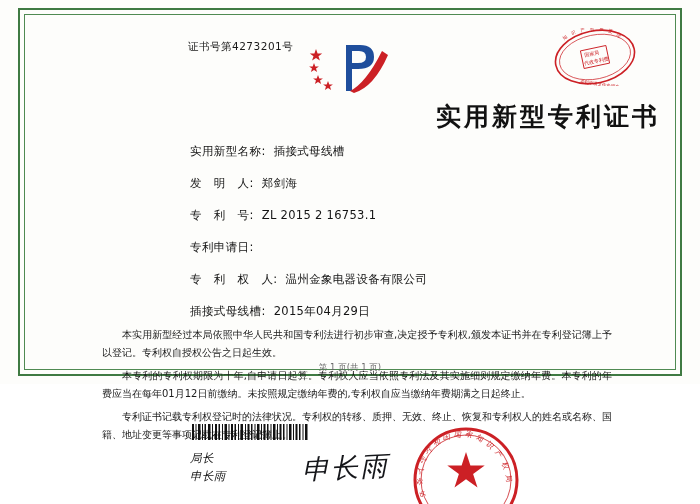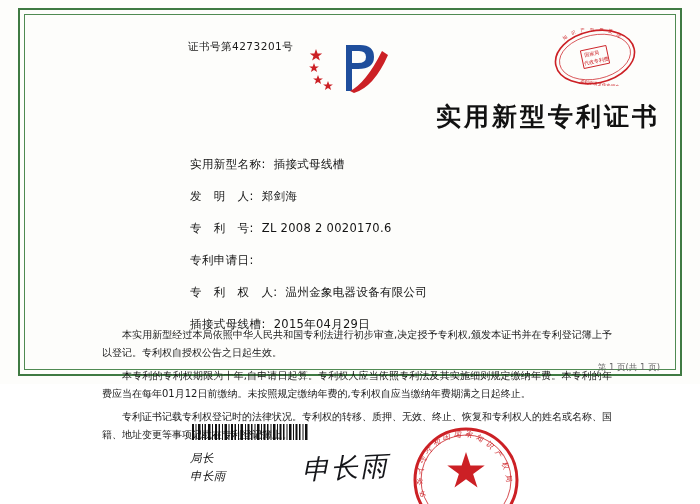--- a/index.html
+++ b/index.html
@@ -102,21 +102,20 @@
     letter-spacing: 3px;
     color: #111;
     font-family: "DejaVu Serif", serif;
   }
 
   .fields {
     position: absolute;
     left: 150px;
     top: 118px;
     right: 20px;
-    margin-top: 13px;
   }
   .field-row {
     display: flex;
     align-items: baseline;
     margin-bottom: 17px;
     font-size: 11.5px;
     color: #141414;
     font-family: "DejaVu Sans", sans-serif;
   }
   .field-label {
@@ -182,21 +181,21 @@
     top: 398px;
     width: 112px;
     height: 112px;
   }
 
   .footer-note {
     position: absolute;
     left: 0;
     right: 0;
     bottom: -16px;
-    text-align: right;
+    text-align: center;
     font-size: 8.5px;
     color: #666;
   }
 
   .logo-svg { display: block; }
 </style>
 </head>
 <body>
 
 <div class="page">
@@ -254,21 +253,21 @@
       <div class="field-row">
         <span class="field-label">实用新型名称:</span>
         <span class="field-value">插接式母线槽</span>
       </div>
       <div class="field-row">
         <span class="field-label">发　明　人:</span>
         <span class="field-value">郑剑海</span>
       </div>
       <div class="field-row">
         <span class="field-label">专　利　号:</span>
-        <span class="field-value">ZL 2008 2 0020170.6</span>
+        <span class="field-value">ZL 2015 2 16753.1</span>
       </div>
       <div class="field-row">
         <span class="field-label">专利申请日:</span>
       </div>
       <div class="field-row">
         <span class="field-label">专　利　权　人:</span>
         <span class="field-value">温州金象电器设备有限公司</span>
       </div>
       <div class="field-row">
         <span class="field-label">插接式母线槽:</span>

